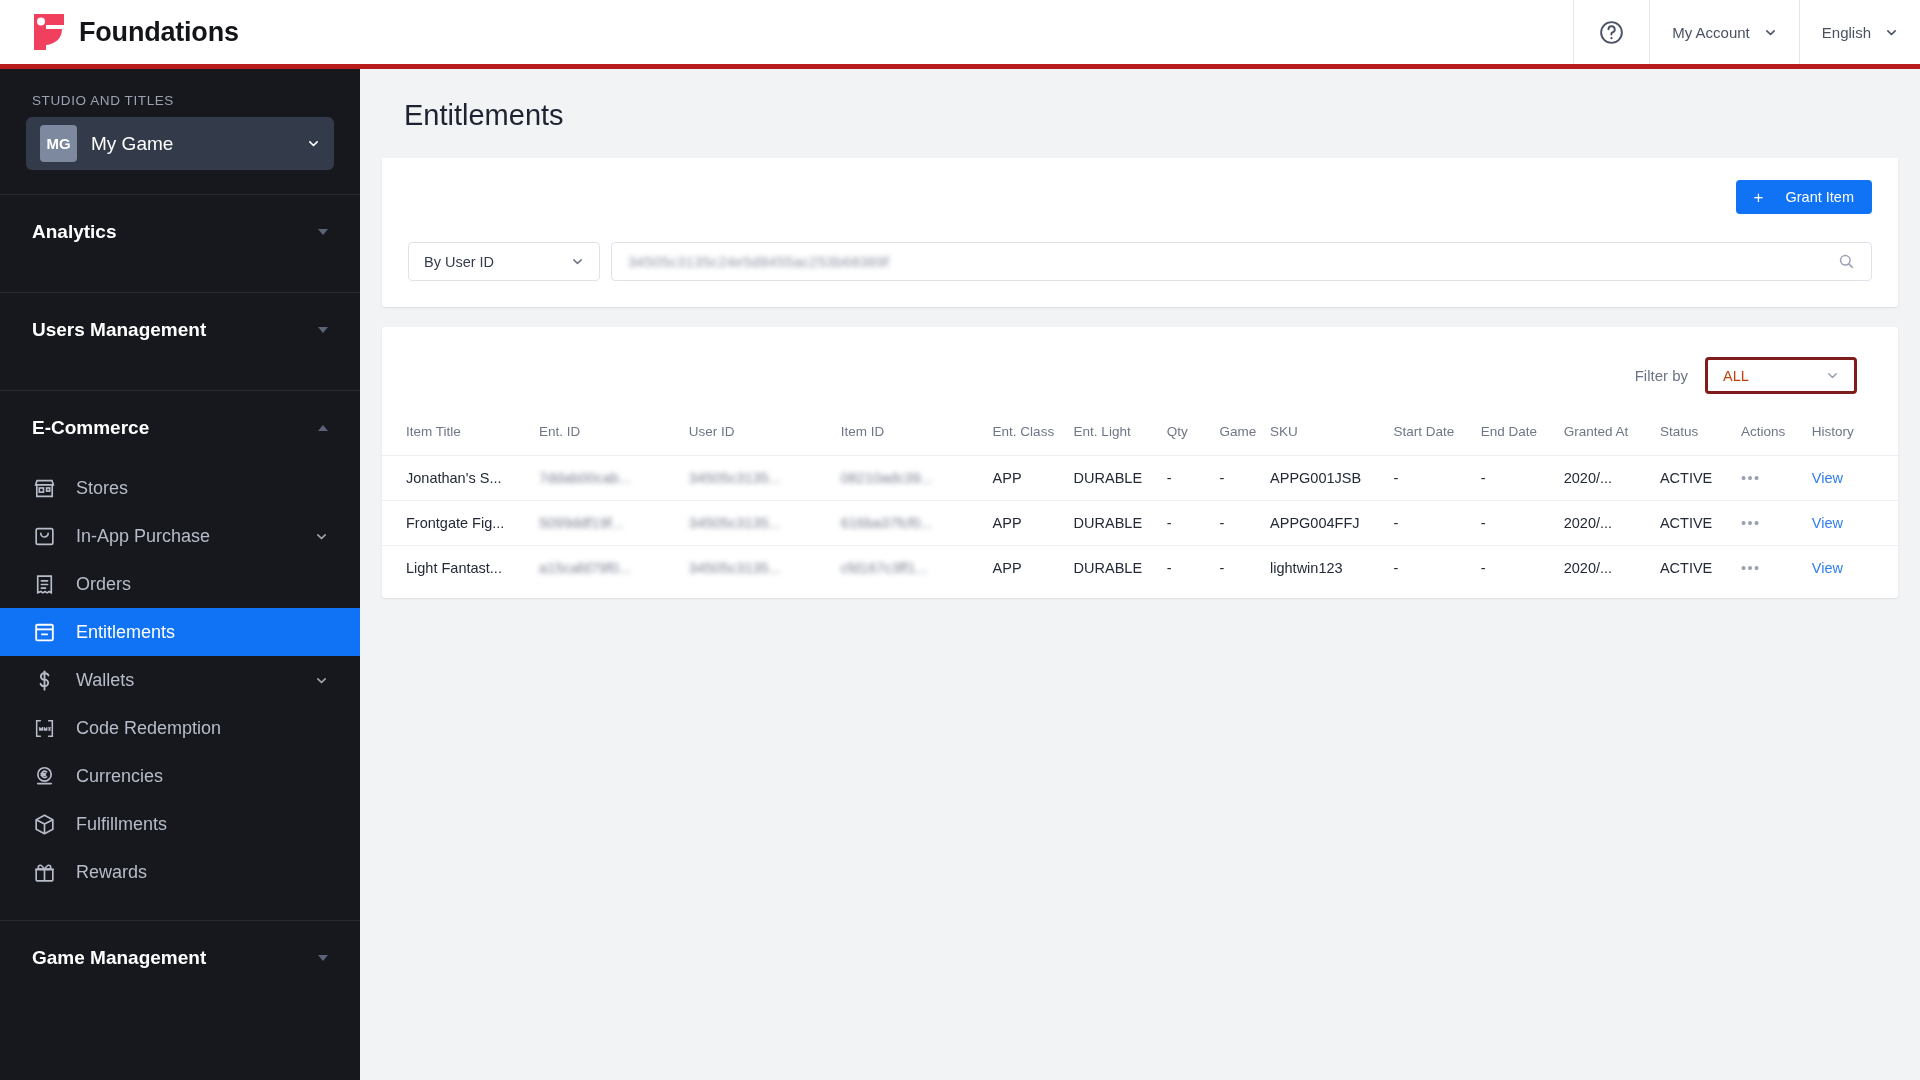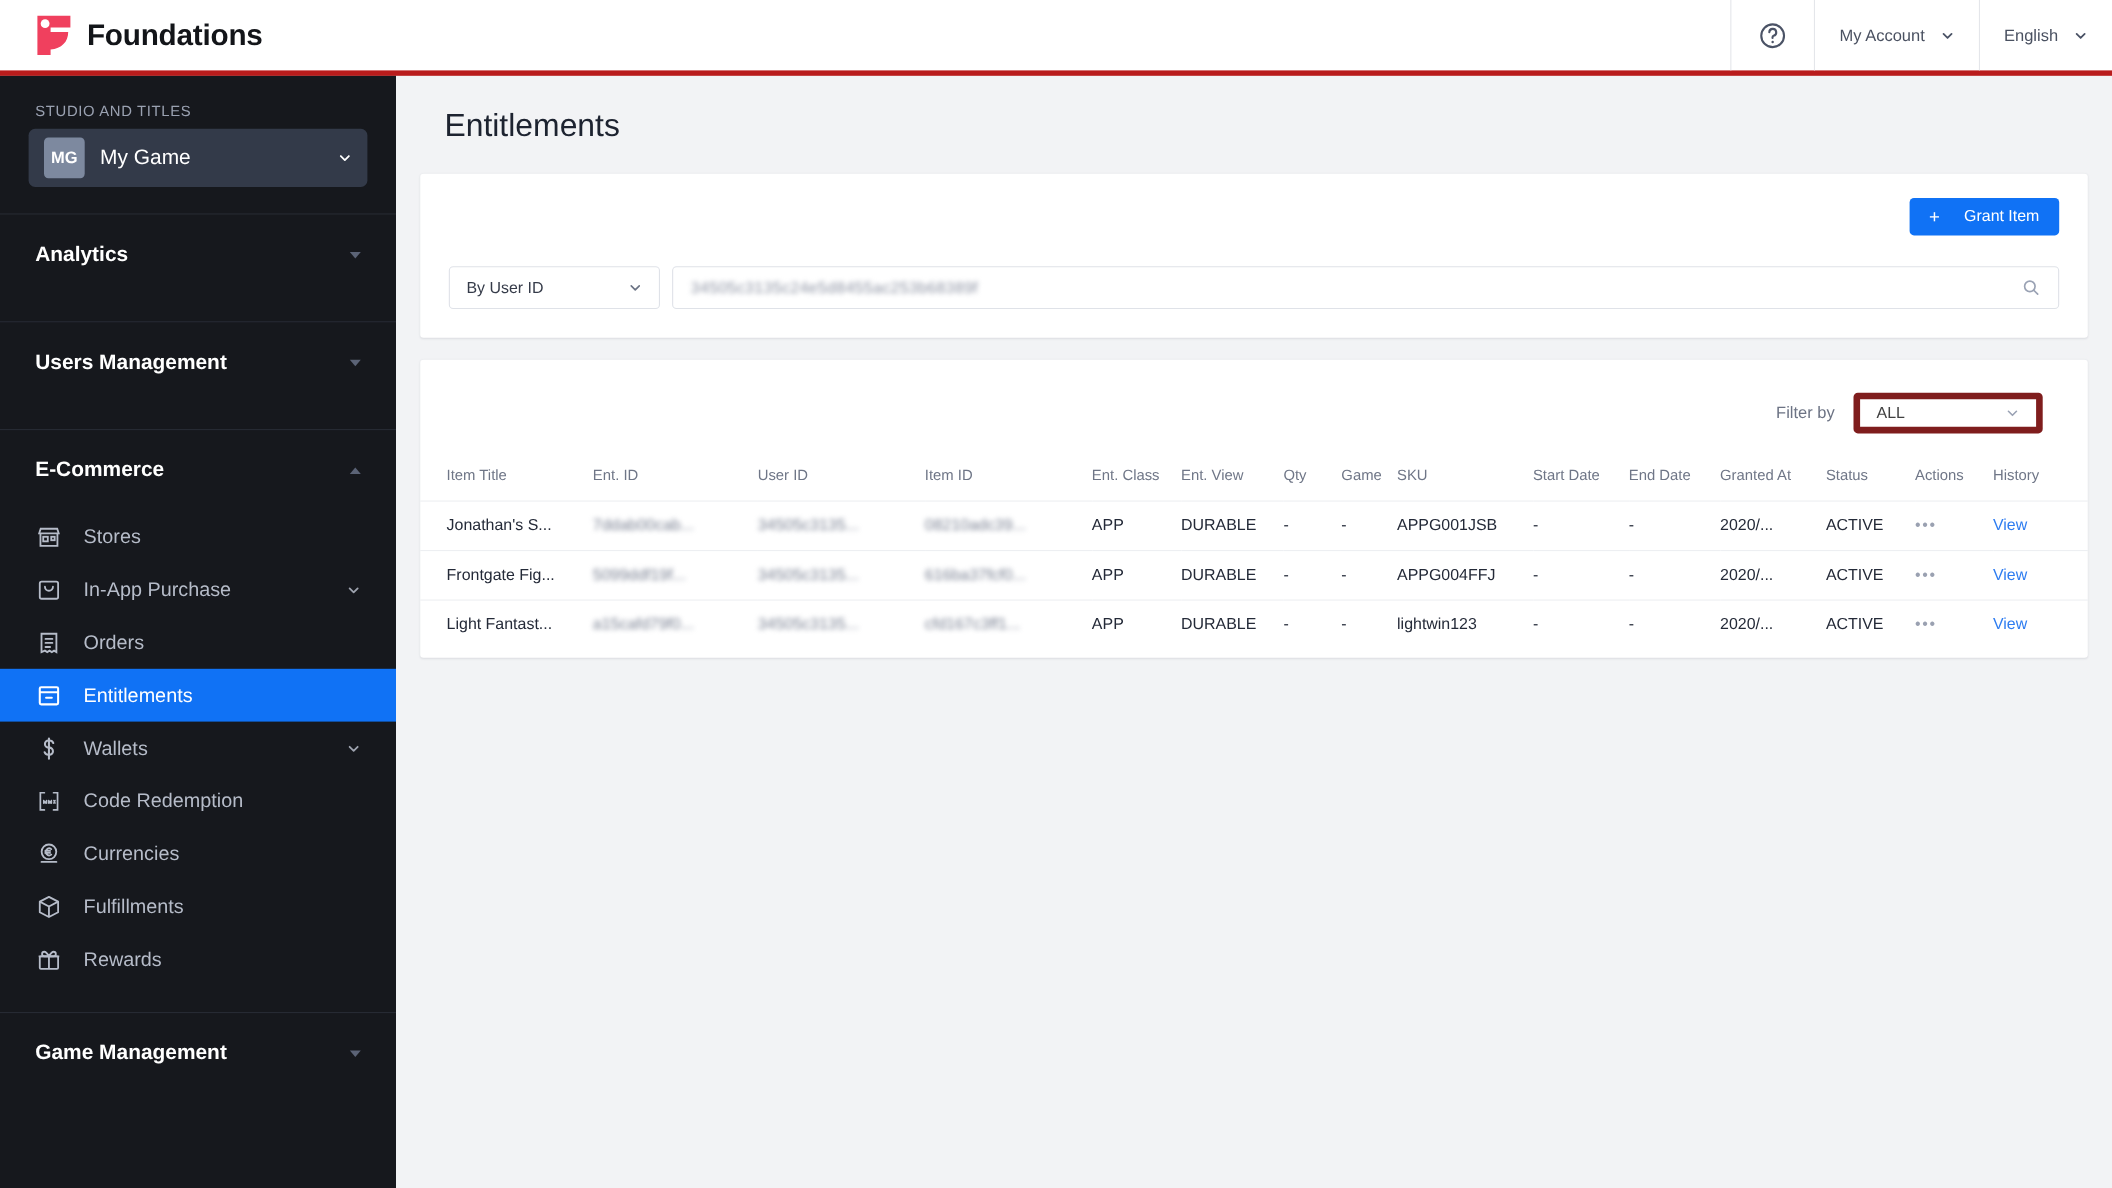--- a/index.html
+++ b/index.html
@@ -118,23 +118,23 @@
 
   
   .table-card { padding: 0 0 8px 0; }
   .filter-row {
     display: flex; align-items: center; justify-content: flex-end;
     gap: 17px; padding: 30px 41px 22px 26px;
   }
   .filter-label { font-size: 15px; color: #6c7governance; }
   .filter-label { color: #6c7384; }
   .filter-sel {
-    width: 172px; height: 37px; border: 6px solid #7f1d1d; border-radius: 4px;
+    width: 152px; height: 37px; border: 3px solid #7f1d1d; border-radius: 4px;
     display: flex; align-items: center; padding: 0 15px; gap: 8px;
-    font-size: 14.5px; color: #404040; background: #fff; cursor: pointer;
+    font-size: 14.5px; color: #c2410c; background: #fff; cursor: pointer;
   }
   .filter-sel .t { flex: 1; }
 
   table { width: 100%; border-collapse: collapse; }
   thead th {
     text-align: left; font-size: 13.5px; font-weight: 400; color: #6f7687;
     padding: 8px 0 16px 0; white-space: nowrap;
   }
   tbody td {
     font-size: 14.5px; color: #242a38; padding: 14px 0;
@@ -369,21 +369,21 @@
         </div>
 
         <table>
           <thead>
             <tr>
               <th class="c-title">Item Title</th>
               <th class="c-entid">Ent. ID</th>
               <th class="c-userid">User ID</th>
               <th class="c-itemid">Item ID</th>
               <th class="c-entclass">Ent. Class</th>
-              <th class="c-enttype">Ent. View</th>
+              <th class="c-enttype">Ent. Light</th>
               <th class="c-qty">Qty</th>
               <th class="c-game">Game</th>
               <th class="c-sku">SKU</th>
               <th class="c-start">Start Date</th>
               <th class="c-end">End Date</th>
               <th class="c-granted">Granted At</th>
               <th class="c-status">Status</th>
               <th class="c-actions">Actions</th>
               <th class="c-history">History</th>
             </tr>

